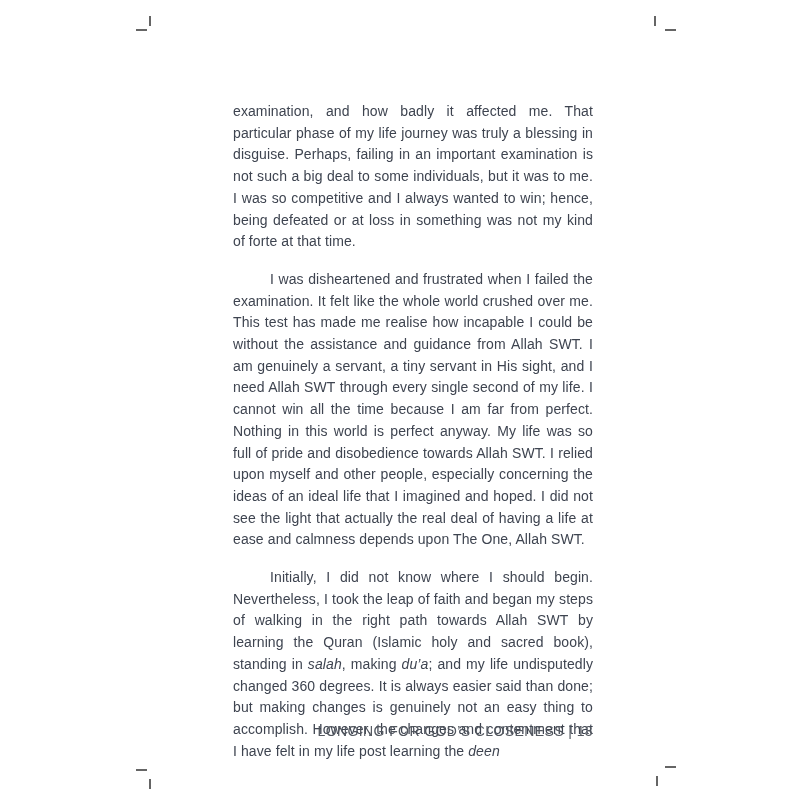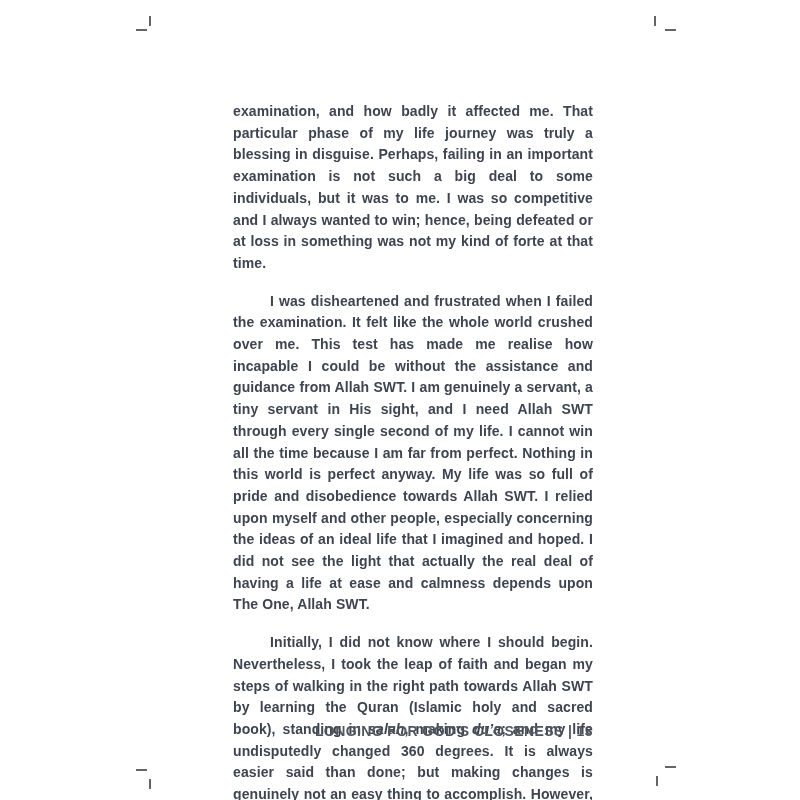--- a/index.html
+++ b/index.html
@@ -3,21 +3,21 @@
 <meta charset="utf-8">
 <style>
   :root{
     --text:#3e4450;
     --footer:#51565e;
     --mark:#4a4a4a;
   }
   *{margin:0;padding:0;box-sizing:border-box;}
   html,body{width:800px;height:800px;background:#ffffff;overflow:hidden;}
   body{font-family:"Liberation Sans","DejaVu Sans",sans-serif;}
-  .sheet{position:absolute;left:0;top:0;width:800px;height:800px;background:#ffffff;font-weight:bold;}
+  .sheet{position:absolute;left:0;top:0;width:800px;height:800px;background:#ffffff;}
 
   
   .mark{position:absolute;background:var(--mark);opacity:.85;}
   .mark.v{width:2px;height:10px;}
   .mark.h{width:11px;height:2px;}
   .tl-v{left:149px;top:16px;}
   .tl-h{left:136px;top:29px;}
   .tr-v{left:654px;top:16px;}
   .tr-h{left:665px;top:29px;}
   .bl-h{left:136px;top:769px;}

